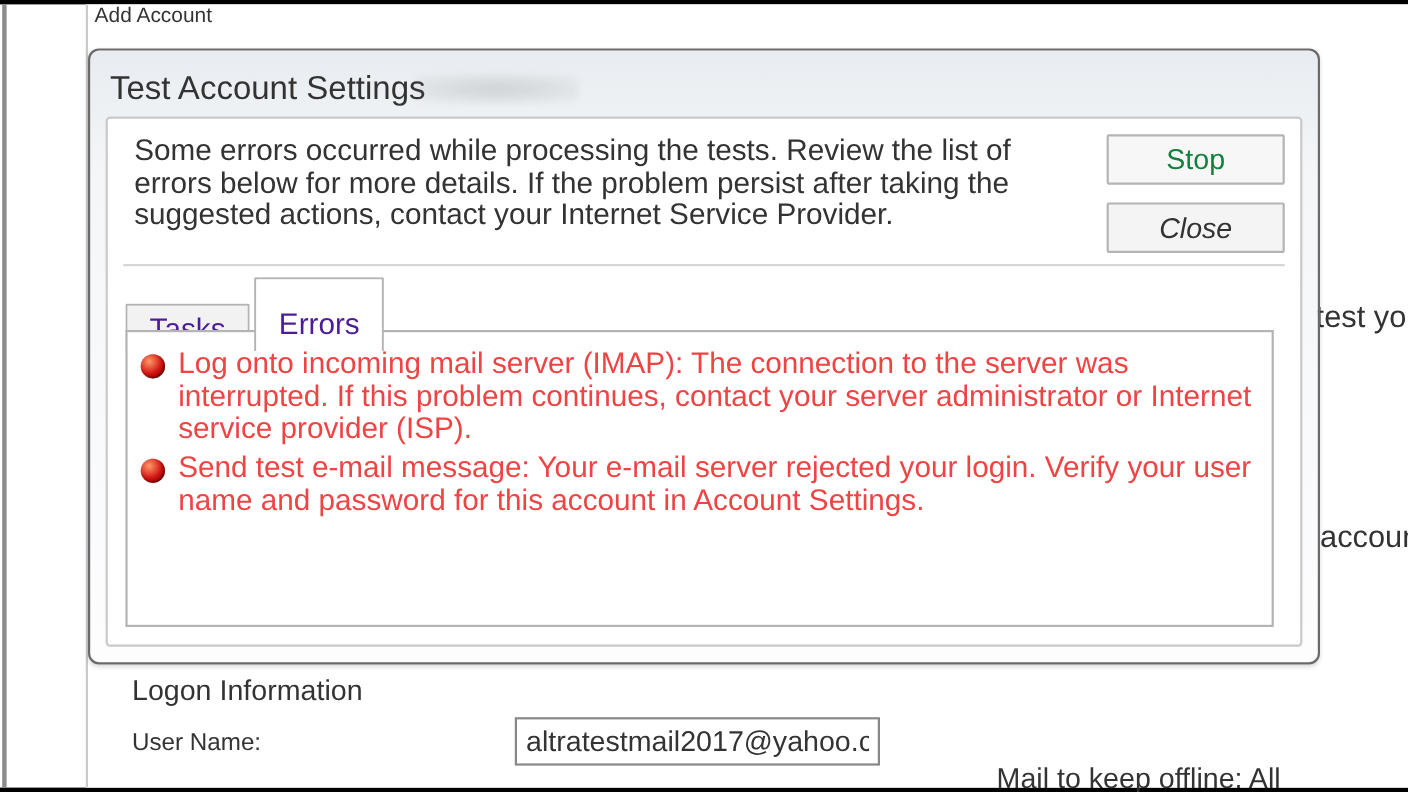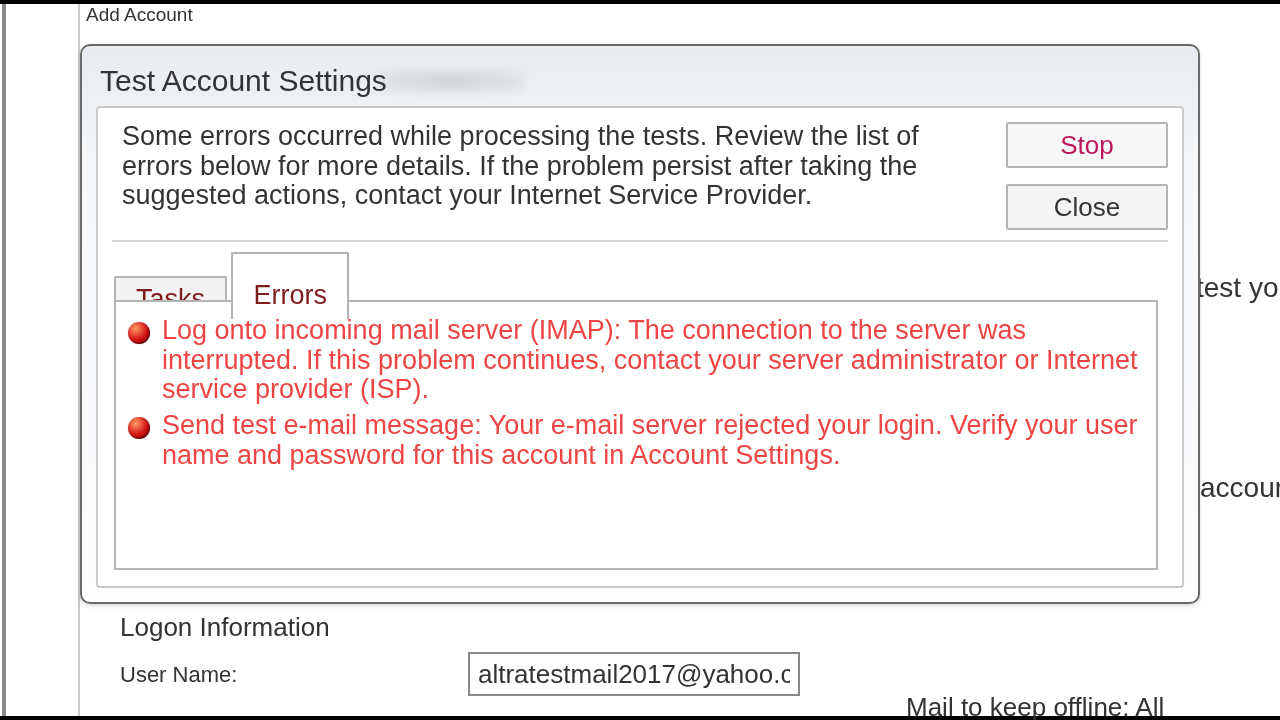--- a/index.html
+++ b/index.html
@@ -150,41 +150,41 @@
   width: 162px;
   height: 46px;
   background: #f4f4f4;
   border: 2px solid #b4b4b4;
   border-radius: 2px;
   font-size: 26px;
   text-align: center;
   line-height: 42px;
   font-family: inherit;
 }
-.btn-stop { top: 14px; color: #be185d; background: #f7f7f7; }
-.btn-close { top: 76px; color: #333; cursor: pointer; }
+.btn-stop { top: 14px; color: #15803d; background: #f7f7f7; }
+.btn-close { top: 76px; color: #333; cursor: pointer; font-style: italic; }
 .hr {
   position: absolute;
   left: 14px; right: 14px;
   top: 132px;
   border-top: 2px solid #d6d6d6;
 }
 .tabs {
   position: absolute;
   left: 16px;
   top: 144px;
 }
 .tab {
   display: inline-block;
   border: 2px solid #b4b4b4;
   border-bottom: none;
   background: #f2f2f2;
   padding: 6px 20px 6px 20px;
   font-size: 27px;
-  color: #7f1d1d;
+  color: #4c1d95;
   position: relative;
   top: 4px;
   border-top-left-radius: 2px;
   border-top-right-radius: 2px;
 }
 .tab.active {
   background: #fff;
   top: 0px;
   padding-top: 26px;
   padding-bottom: 8px;

